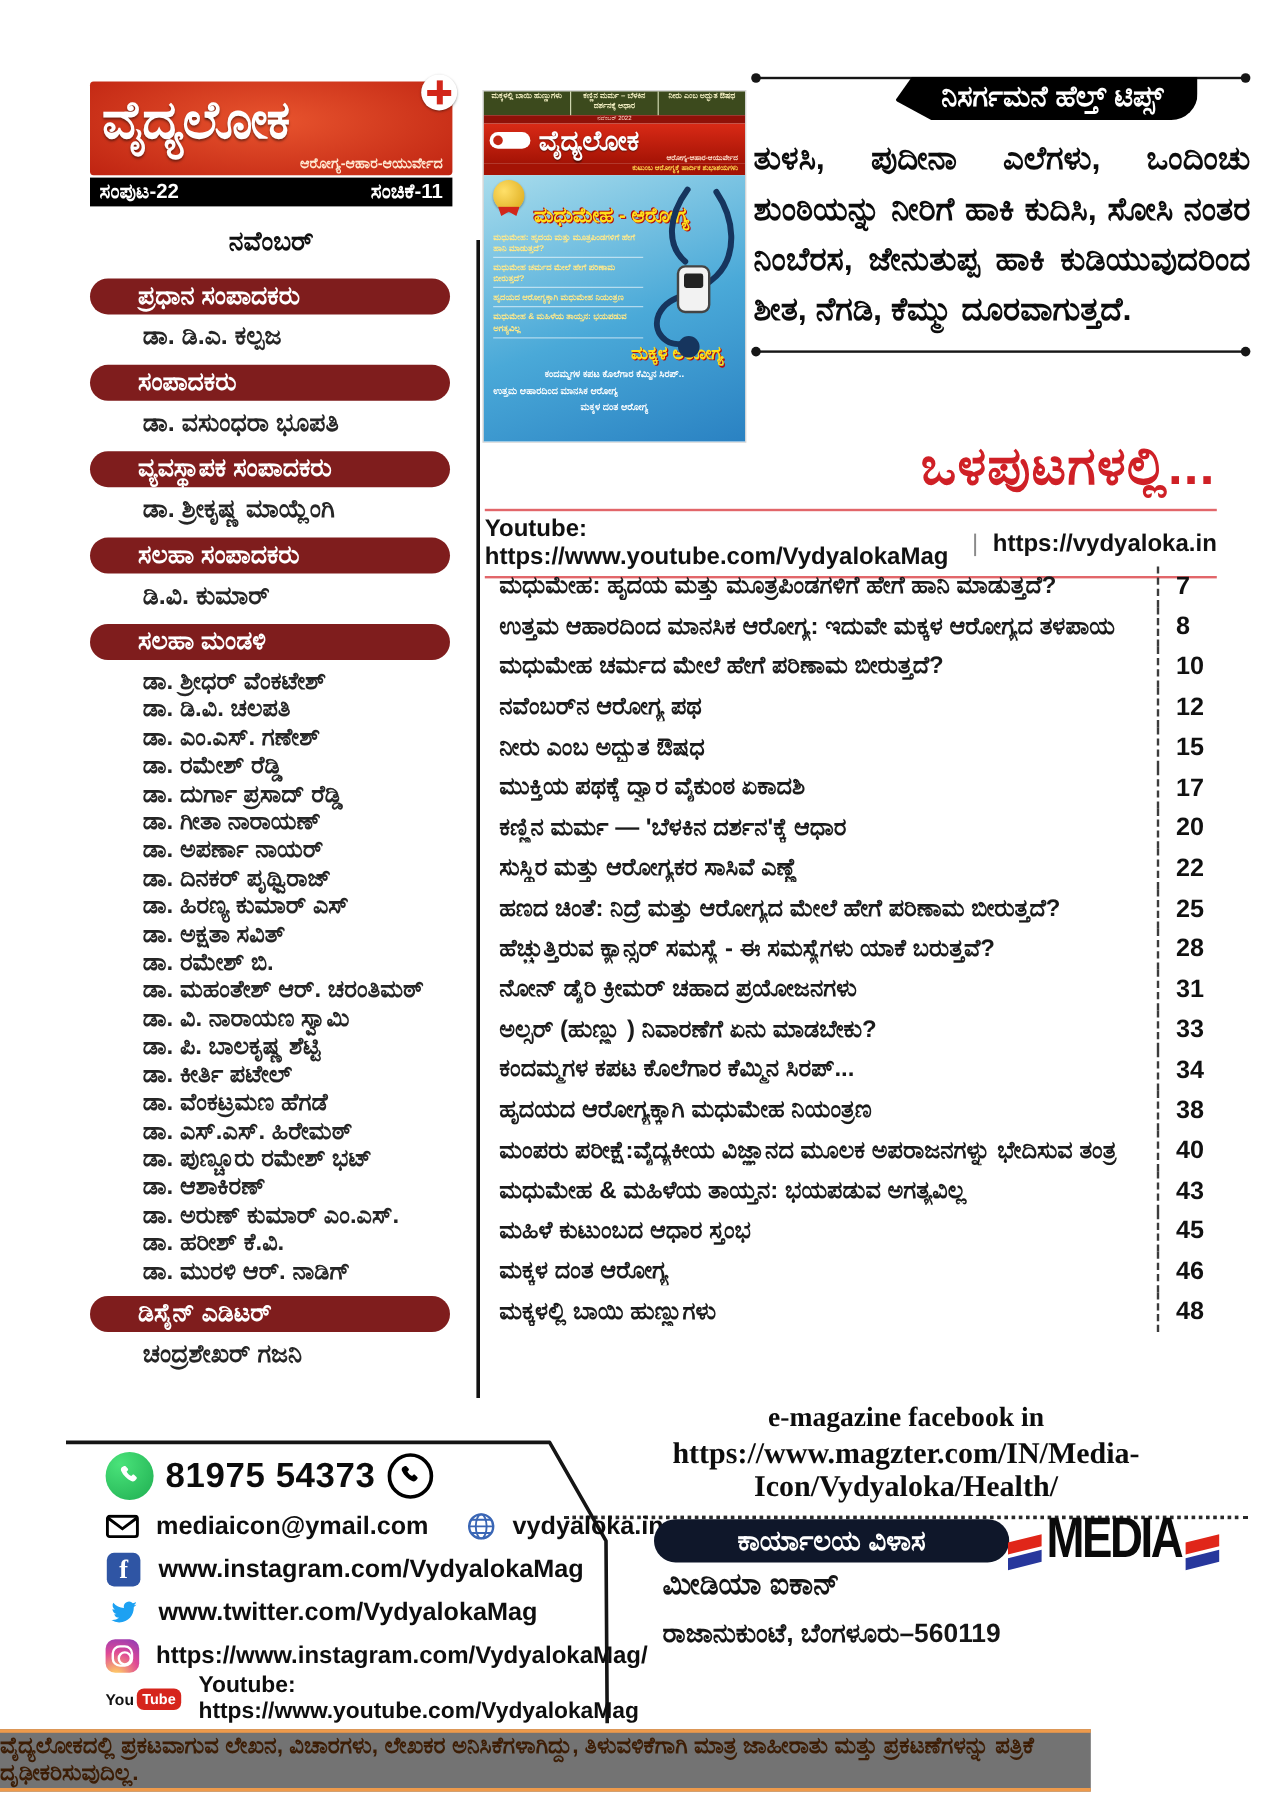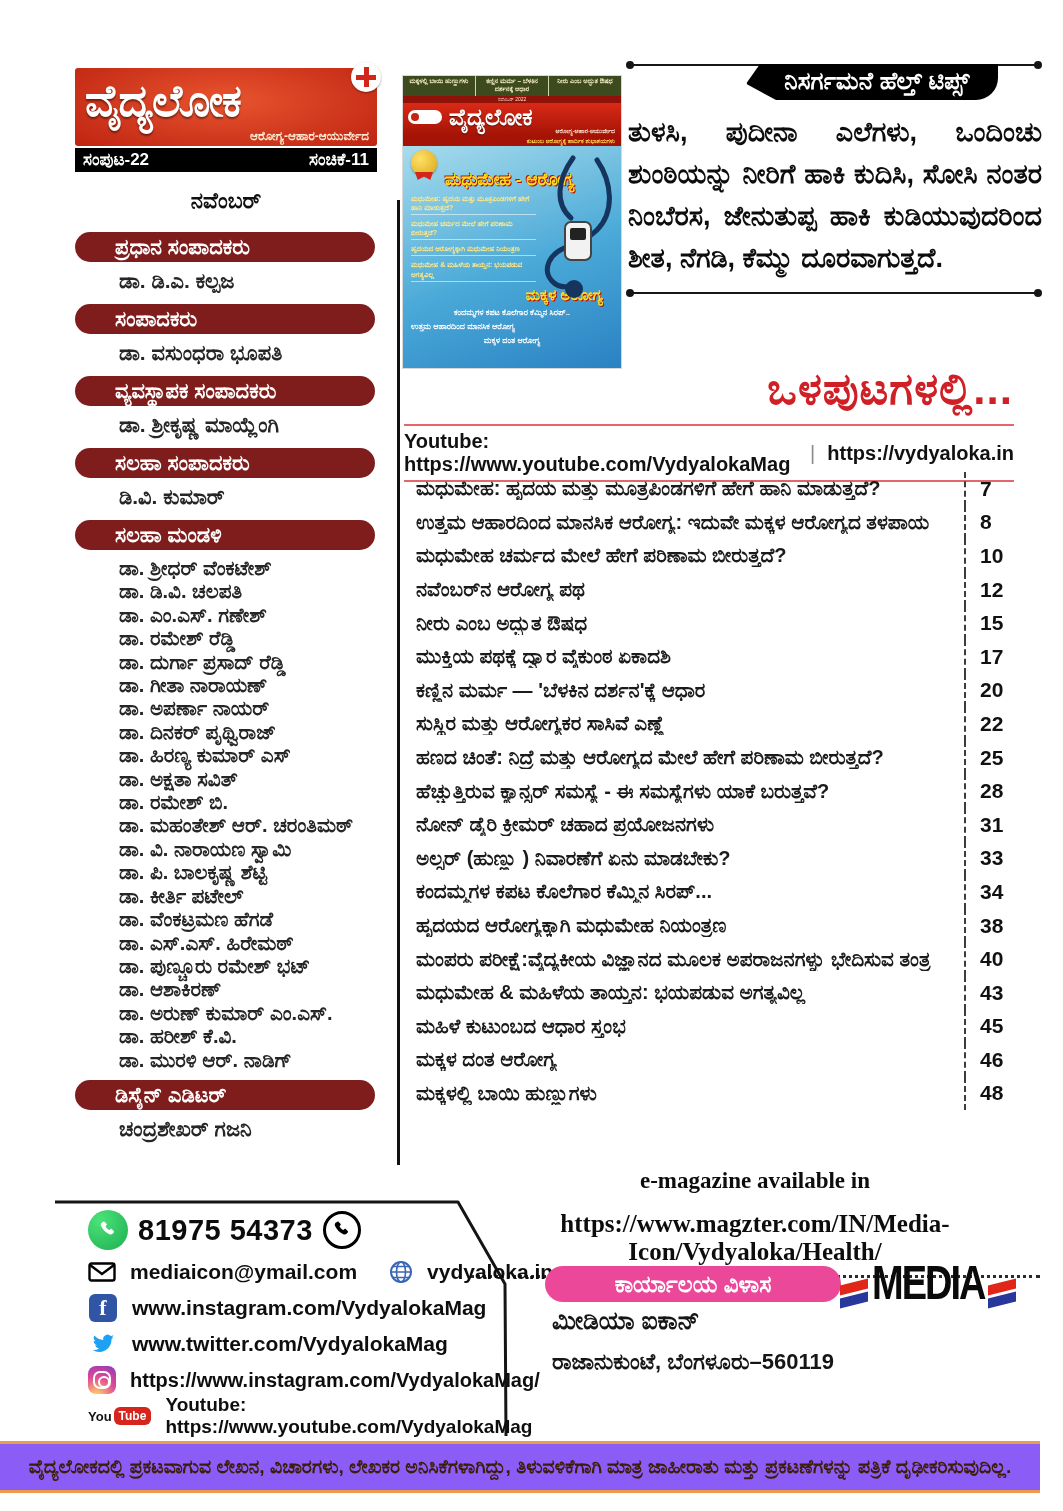--- a/index.html
+++ b/index.html
@@ -95,54 +95,54 @@
 
   
   #toc { left:404px; top:472px; width:610px; display:flex; flex-direction:column; }
   .toc-row { display:flex; align-items:center; height:33.6px; }
   .toc-title { flex:1; padding:0 8px 0 12px; font-size:20px; font-weight:700; color:#1b1b1b; white-space:nowrap; overflow:hidden; }
   .toc-page { width:50px; align-self:stretch; display:flex; align-items:center; border-left:2px dashed #3c3c3c; padding-left:14px; font-size:21px; font-weight:700; color:#111; }
 
   
   #emag { left:470px; top:1168px; width:570px; text-align:center; font-family:"Liberation Serif","DejaVu Serif",serif; color:#0d0d0d; }
   #emag .l1 { font-size:23px; font-weight:700; }
-  #emag .l2 { font-size:25px; font-weight:700; margin-top:16px; }
+  #emag .l2 { font-size:25px; font-weight:700; margin-top:4px; }
   #emag .dots { margin-top:9px; border-bottom:3px dotted #2a2a2a; height:1px; }
 
   
   #contact { left:88px; top:1206px; width:420px; }
   .phones { display:flex; align-items:center; gap:10px; height:48px; }
   .phone-num { font-size:29px; font-weight:800; color:#0c0c0c; letter-spacing:.5px; }
   .wa-icon { width:40px; height:40px; border-radius:50%; background:radial-gradient(circle at 30% 25%, #4ae37a, #1fae51); display:flex; align-items:center; justify-content:center; }
   .ph-icon { width:38px; height:38px; border-radius:50%; border:3px solid #000; display:flex; align-items:center; justify-content:center; }
   .c-row { display:flex; align-items:center; gap:14px; height:36px; font-size:21px; font-weight:700; color:#0e0e0e; }
   .c-row .gap2 { margin-left:18px; }
   .ico { width:30px; display:flex; justify-content:center; }
   .fb-ico { width:28px; height:28px; background:#2f55a4; border-radius:6px; color:#fff; font-size:22px; font-weight:800; text-align:center; line-height:28px; font-family:"Liberation Serif",serif; }
   .ig-ico { width:28px; height:28px; border-radius:8px; background:radial-gradient(circle at 30% 110%, #fdc468 10%, #df4996 55%, #8a3ab9 100%); position:relative; }
   .ig-ico::before { content:""; position:absolute; inset:5px; border:2px solid #fff; border-radius:7px; }
   .ig-ico::after { content:""; position:absolute; left:10px; top:10px; width:8px; height:8px; border:2px solid #fff; border-radius:50%; }
   .yt-logo { display:flex; align-items:center; gap:2px; }
   .yt-you { font-size:13px; font-weight:800; color:#111; }
   .yt-tube { background:#d6251c; color:#fff; font-size:12px; font-weight:800; border-radius:6px; padding:2px 5px; }
 
   
-  #office-pill { left:545px; top:1266px; width:296px; height:36px; background:#ec4899; color:#fff; border-radius:18px; text-align:center; line-height:36px; font-size:23px; font-weight:700; }
+  #office-pill { left:545px; top:1266px; width:296px; height:36px; background:#0f172a; color:#fff; border-radius:18px; text-align:center; line-height:36px; font-size:23px; font-weight:700; }
   #media-logo { left:840px; top:1262px; display:flex; align-items:flex-end; gap:4px; }
   .flag { display:flex; flex-direction:column; gap:3px; transform:skewY(-14deg); }
   .flag span { width:28px; height:10px; display:block; }
   .flag .red { background:#e02619; } .flag .blue { background:#27379c; }
   #media-word { font-size:38px; font-weight:800; color:#0a0a0a; letter-spacing:-2px; transform:scaleY(1.25); }
   #office-addr { left:552px; top:1306px; width:490px; color:#161616; }
   #office-addr .a1 { font-size:25px; font-weight:700; margin-bottom:9px; }
   #office-addr .a2, #office-addr .a3 { font-size:22px; font-weight:700; line-height:33px; }
 
   
   #disclaimer {
-    left:0; top:1441px; width:1040px; height:52px; background:#8b5cf6;
+    left:0; top:1441px; width:909px; height:52px; background:#737373;
     border-top:3px solid #ee9a4b; border-bottom:3px solid #ee9a4b;
     display:flex; align-items:center; justify-content:center;
     font-size:19px; font-weight:700; color:#3c1d05;
   }
   svg { display:block; }
 </style>
 </head>
 <body>
 
 <div id="left-col" class="abs">
@@ -355,21 +355,21 @@
       <div class="toc-page">46</div>
     </div>
 
     <div class="toc-row">
       <div class="toc-title">ಮಕ್ಕಳಲ್ಲಿ ಬಾಯಿ ಹುಣ್ಣುಗಳು</div>
       <div class="toc-page">48</div>
     </div>
   </div>
 
 <div id="emag" class="abs">
-  <div class="l1">e-magazine available in</div>
+  <div class="l1">e-magazine facebook in</div>
   <div class="l2">https://www.magzter.com/IN/Media-Icon/Vydyaloka/Health/</div>
   <div class="dots"></div>
 </div>
 
 <svg class="abs" style="left:0; top:0;" width="1063" height="1511" viewBox="0 0 1063 1511">
   <polyline points="55,1202 458,1202 505,1284 506,1436" fill="none" stroke="#151515" stroke-width="3" stroke-linejoin="round"></polyline>
 </svg>
 
 <div id="contact" class="abs">
   <div class="phones">

